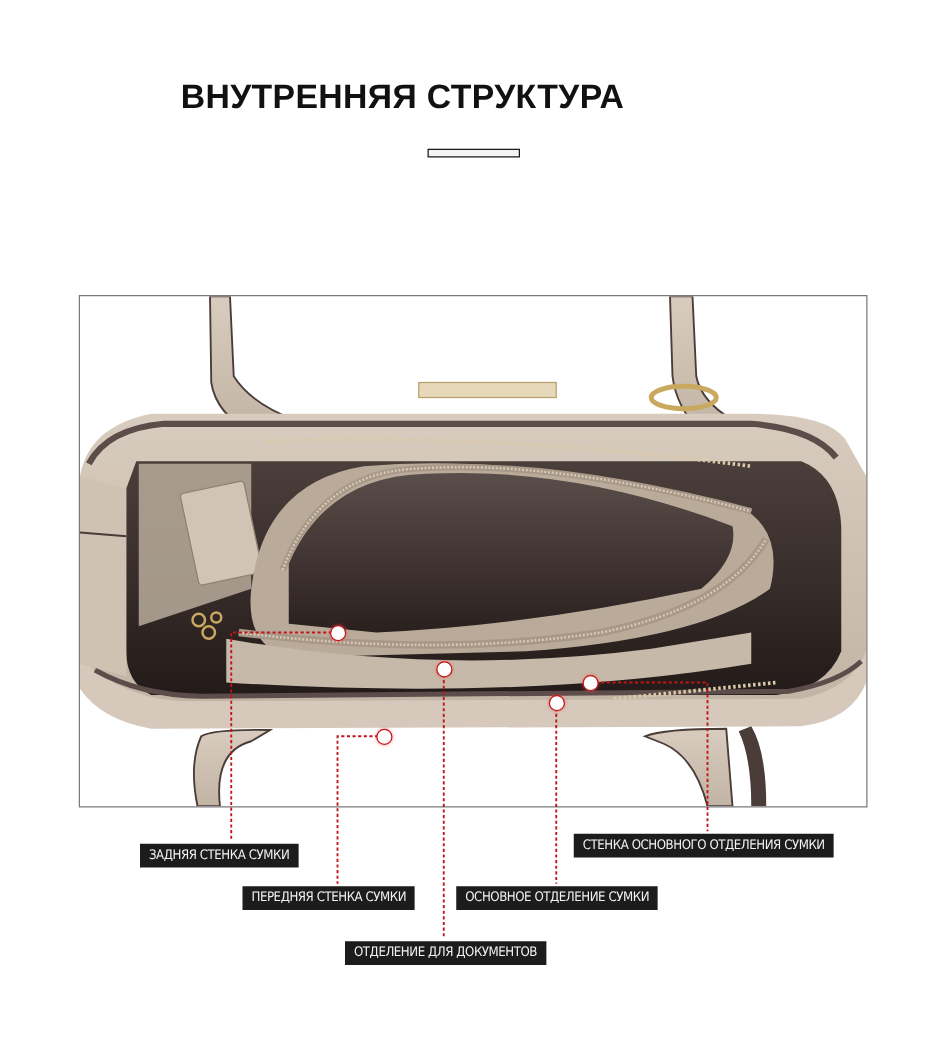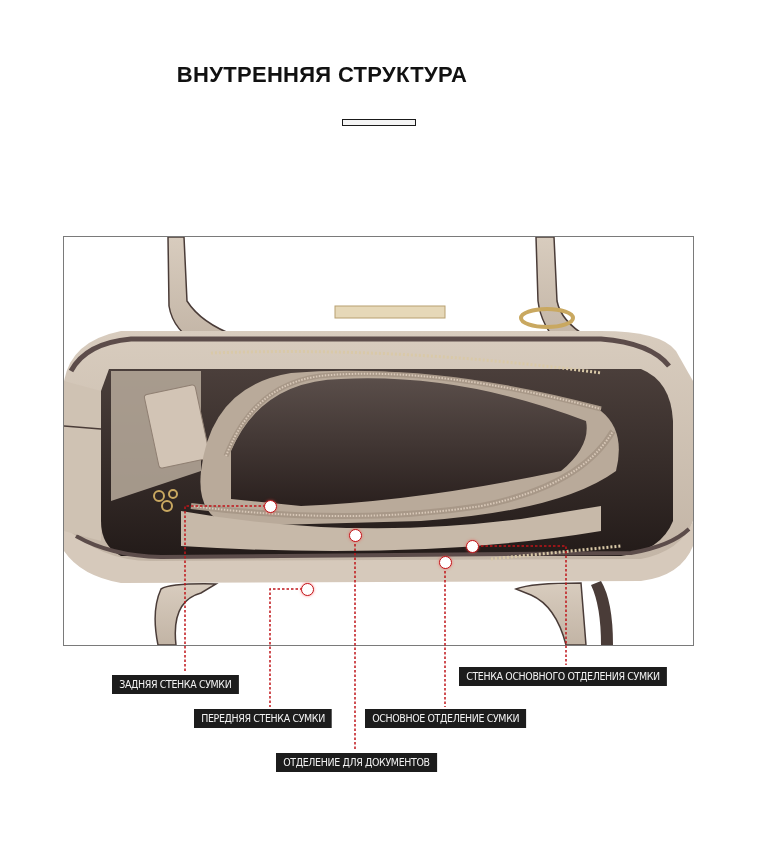--- a/index.html
+++ b/index.html
@@ -1,17 +1,17 @@
 <!DOCTYPE html>
 <html><head>
 <meta charset="utf-8">
 <style>
   html, body { margin:0; padding:0; background:#ffffff; }
   body { width:757px; height:843px; position:relative; overflow:hidden; font-family:"DejaVu Sans", sans-serif; }
-  .title { position:absolute; left:0; top:62px; width:644px; text-align:center; font-size:22px; font-weight:bold; color:#111; letter-spacing:0.3px; font-family:"Liberation Sans", sans-serif; }
+  .title { position:absolute; left:0; top:62px; width:644px; text-align:center; font-size:27px; font-weight:bold; color:#111; letter-spacing:0.3px; font-family:"Liberation Sans", sans-serif; }
   .title-bar { position:absolute; left:342px; top:119px; width:72px; height:5px; border:1.5px solid #1a1a1a; background:#f4f4f4; }
   .frame { position:absolute; left:63px; top:236px; width:629px; height:408px; border:1px solid #7a7a7a; overflow:hidden; background:#fff; }
   .frame svg { position:absolute; left:0; top:0; }
   .overlay { position:absolute; left:0; top:0; width:757px; height:843px; pointer-events:none; }
   .callout { position:absolute; background:#1c1c1c; color:#f2f2f2; font-size:10.5px; line-height:19px; height:19px; padding:0 8px; white-space:nowrap; font-family:"DejaVu Sans", sans-serif; letter-spacing:-0.4px; transform:scaleX(0.9); transform-origin:left center; }
   .dot { position:absolute; width:11px; height:11px; margin-left:-6.5px; margin-top:-6.5px; border-radius:50%; background:#fff; border:1.5px solid #c0151a; box-shadow:0 0 3px rgba(255,60,60,0.6); }
 </style>
 </head>
 <body>
 

